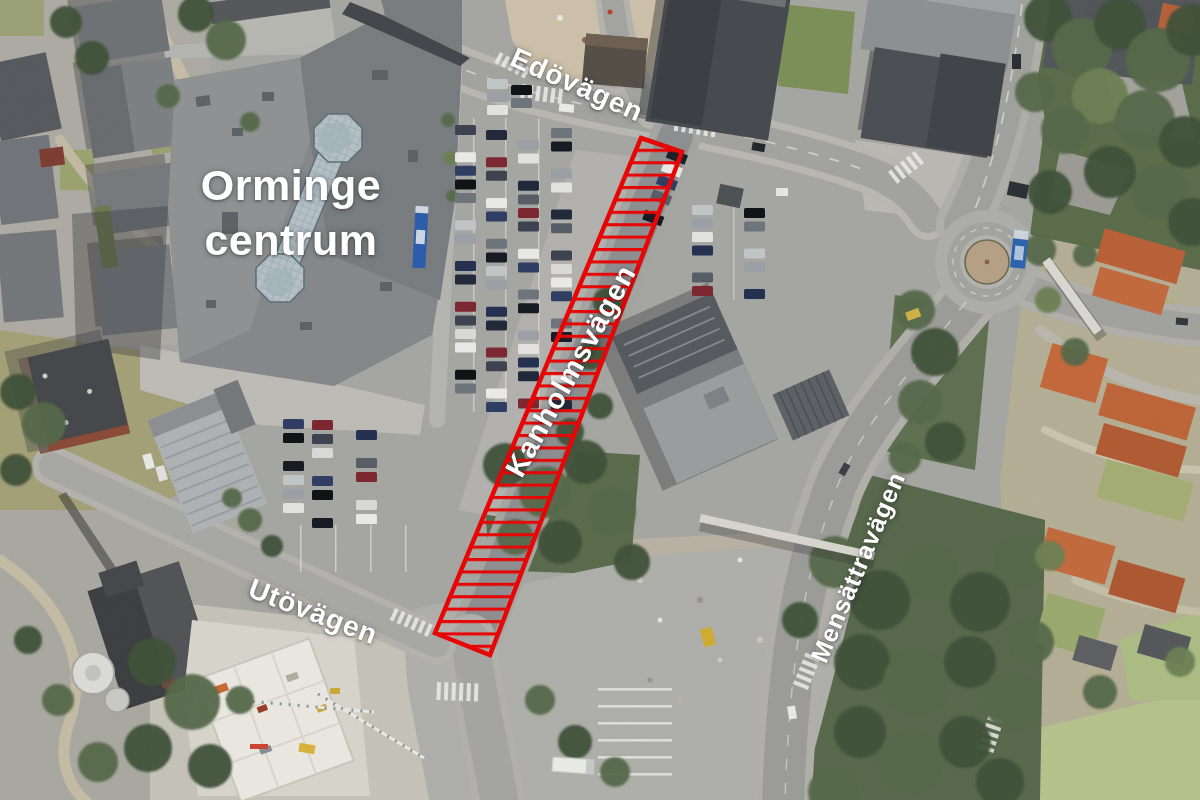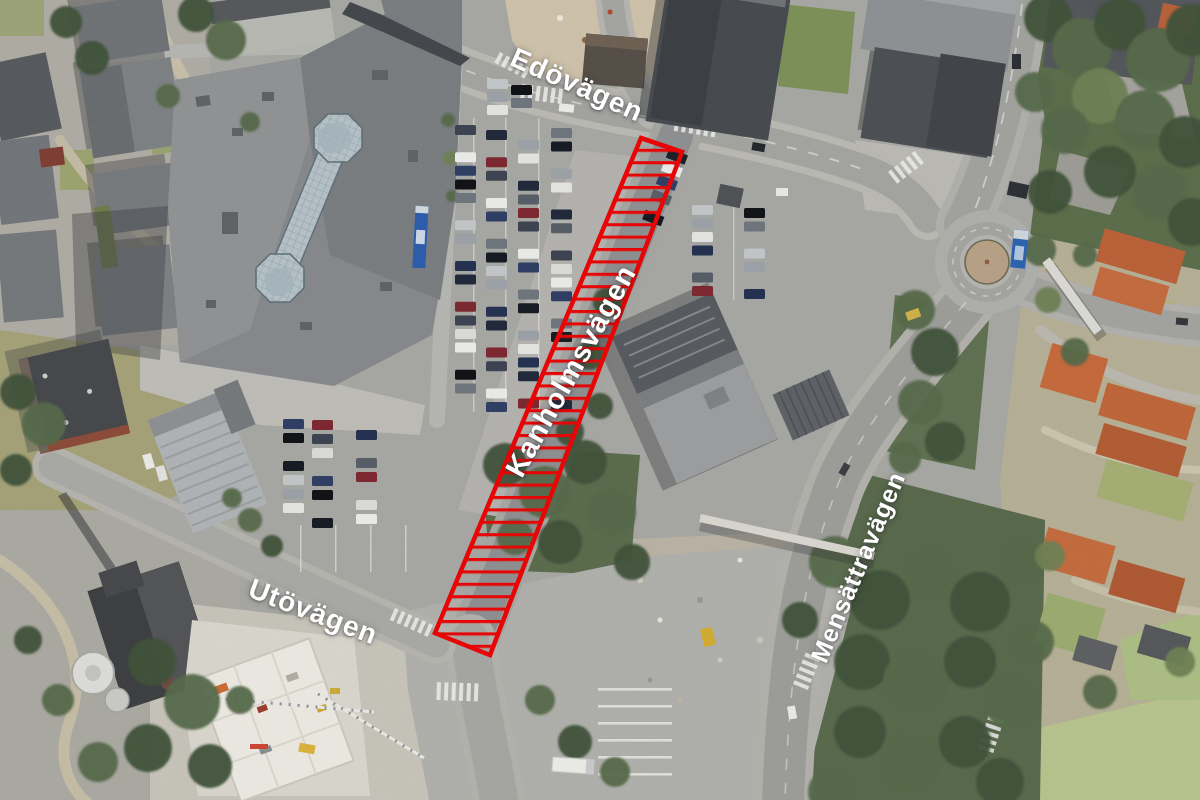--- a/index.html
+++ b/index.html
@@ -596,18 +596,20 @@
 
   <rect x="0" y="0" width="1200" height="800" filter="url(#grain)" opacity=".55"></rect>
 
   <g>
     <polygon fill="url(#hatchP)" points="641,138 682,152 490,655 435,633"></polygon>
     <polygon fill="none" stroke="#e60606" stroke-width="4.5" stroke-linejoin="miter" points="641,138 682,152 490,655 435,633"></polygon>
   </g>
 </svg>
 
 <div class="map-label lbl-place">
+  <div>Orminge</div>
+  <div>centrum</div>
 </div>
 <div class="map-label road-label lbl-edovagen">Edövägen</div>
 <div class="map-label road-label lbl-kanholmsvagen">Kanholmsvägen</div>
 <div class="map-label road-label lbl-utovagen">Utövägen</div>
 <div class="map-label road-label lbl-mensattravagen">Mensättravägen</div>
 </div>
 
 </body></html>

